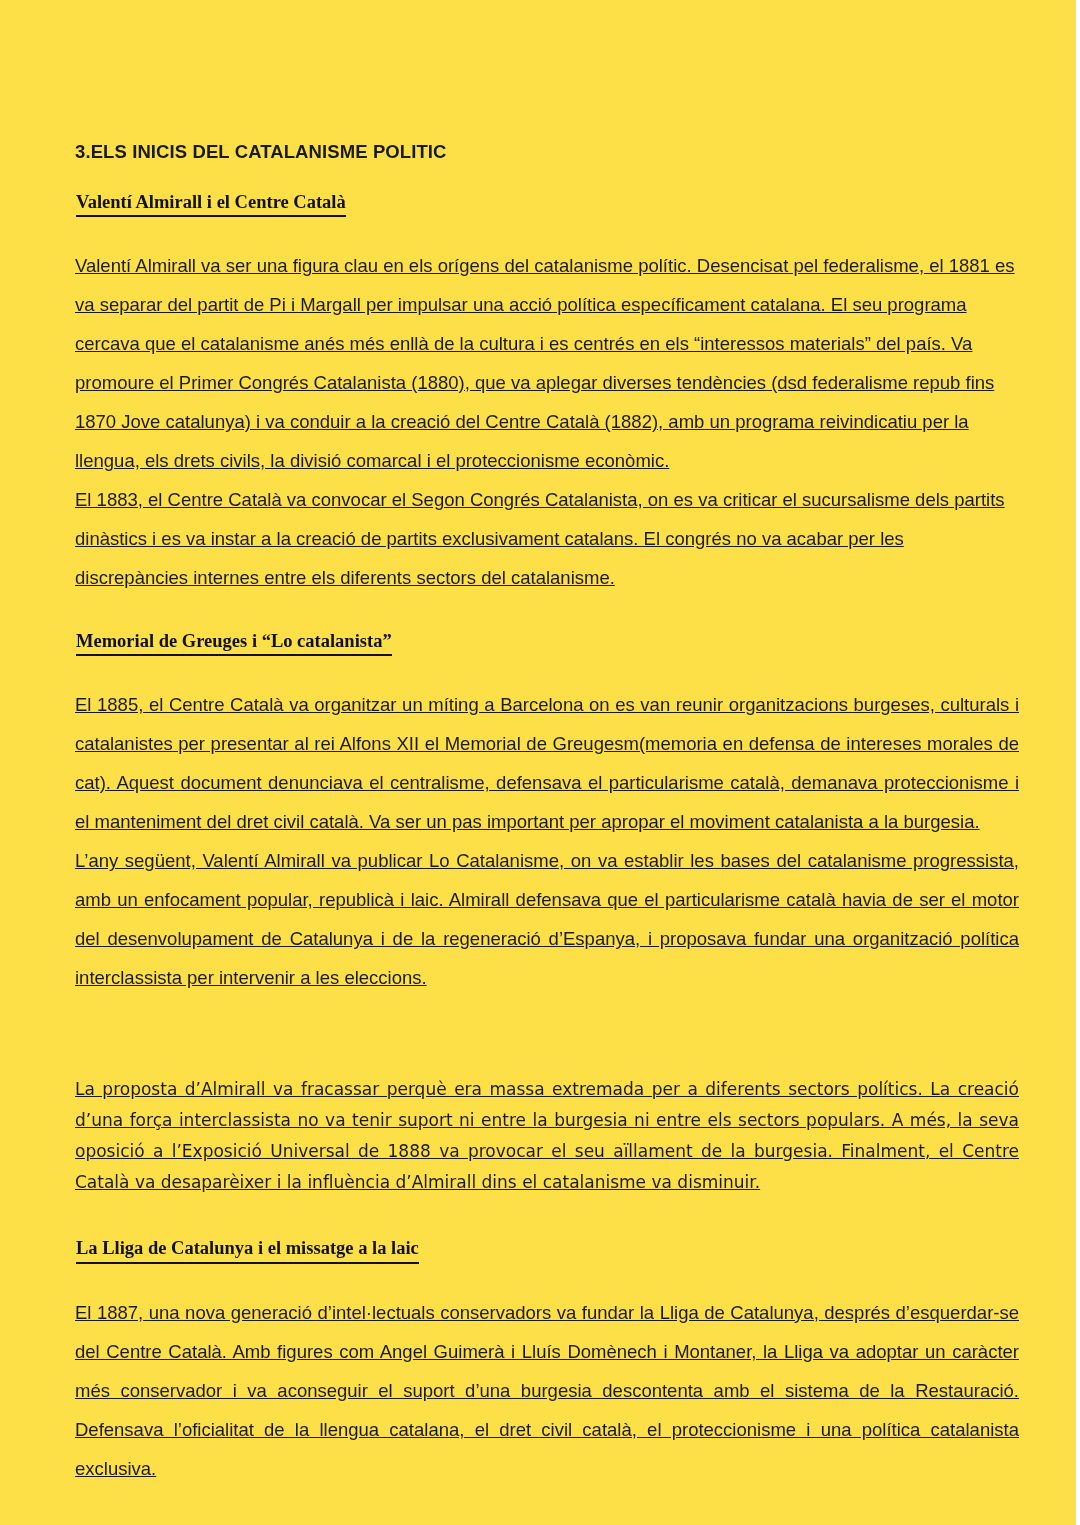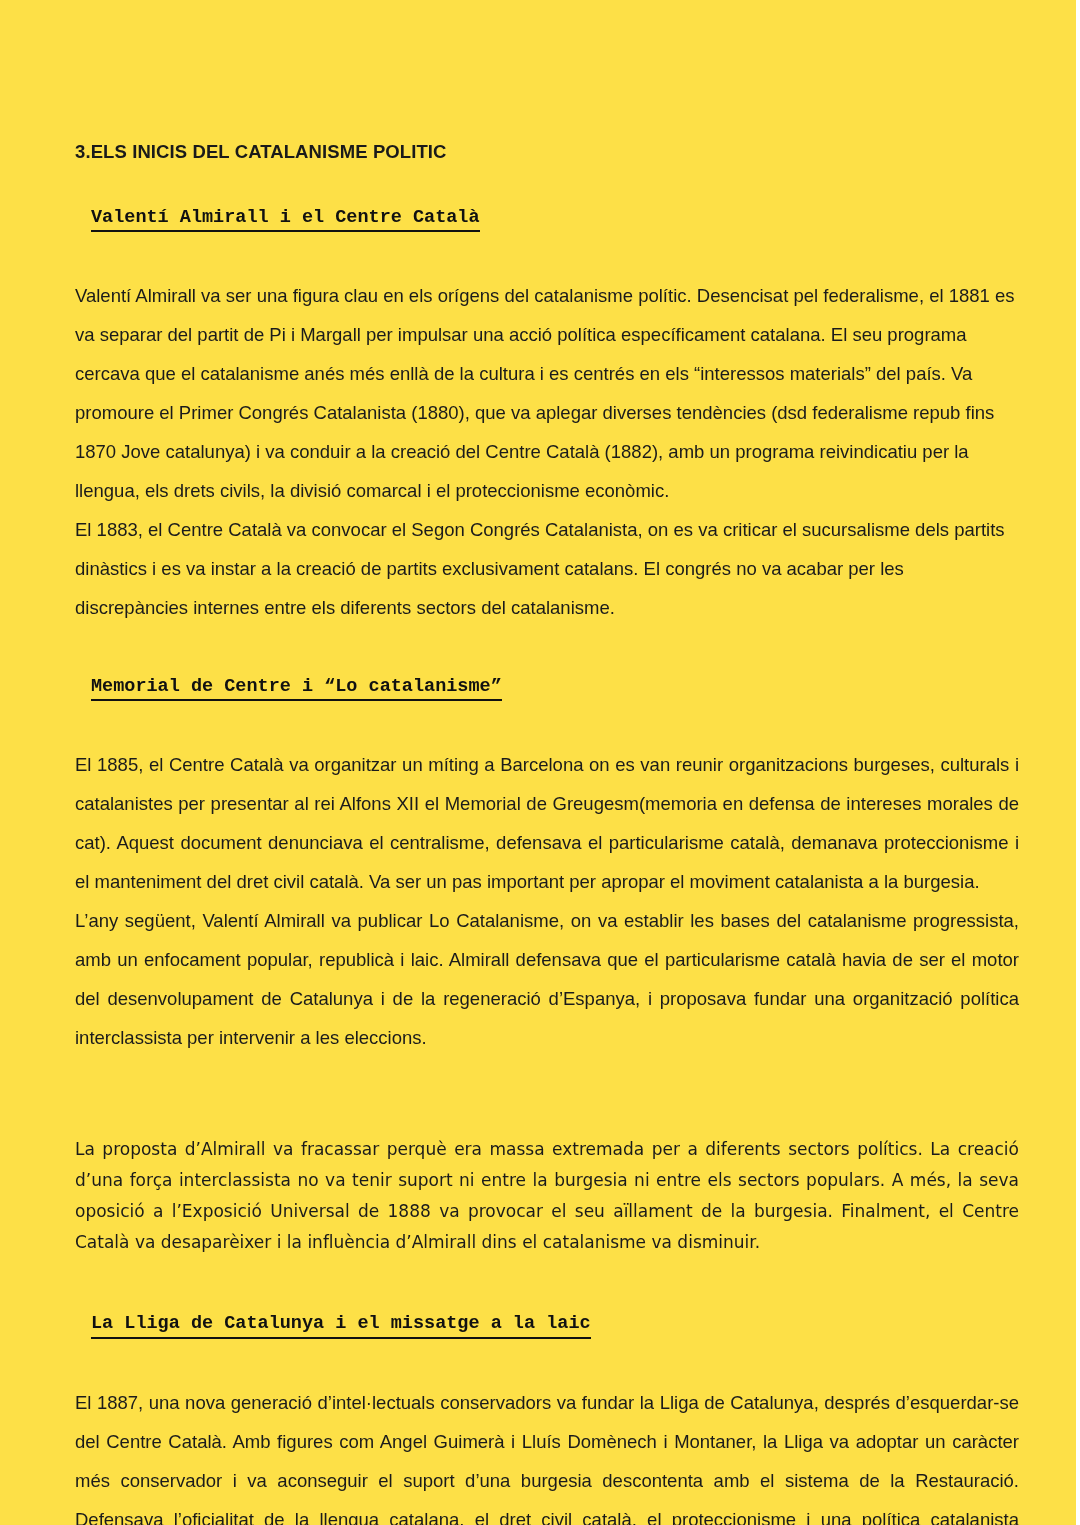--- a/index.html
+++ b/index.html
@@ -35,44 +35,45 @@
     font-family: "Liberation Sans", sans-serif;
     font-size: 18.5px;
     font-weight: bold;
     letter-spacing: 0.1px;
     line-height: 1.25;
     margin: 0 0 0 0;
     color: #1a1a1a;
   }
 
   .section-heading {
-    font-family: Liberation Mono, monospace;
+    font-family: Liberation Serif, serif;
     font-size: 18.5px;
     font-weight: bold;
     line-height: 1.25;
     color: #111111;
     display: inline-block;
     border-bottom: 2px solid #111111;
     padding-bottom: 1px;
-    margin: 16px;
+    margin: 1px;
     white-space: nowrap;
   }
 
   .heading-block {
     margin: 0;
   }
 
   
   .para {
     font-family: "Liberation Sans", sans-serif;
     font-size: 18.5px;
     line-height: 39px;
     color: #1b1b1b;
     margin: 0;
     text-align: left;
+    text-decoration: underline;
     -webkit-font-smoothing: antialiased;
   }
 
   .para.justified {
     text-align: justify;
     text-justify: inter-word;
   }
 
   
   .para.dense {
@@ -108,21 +109,21 @@
 
     <div class="sp-head-to-para"></div>
 
     <p class="para">Valentí Almirall va ser una figura clau en els orígens del catalanisme polític. Desencisat pel federalisme, el 1881 es va separar del partit de Pi i Margall per impulsar una acció política específicament catalana. El seu programa cercava que el catalanisme anés més enllà de la cultura i es centrés en els “interessos materials” del país. Va promoure el Primer Congrés Catalanista (1880), que va aplegar diverses tendències (dsd federalisme repub fins 1870 Jove catalunya) i va conduir a la creació del Centre Català (1882), amb un programa reivindicatiu per la llengua, els drets civils, la divisió comarcal i el proteccionisme econòmic.</p>
 
     <p class="para">El 1883, el Centre Català va convocar el Segon Congrés Catalanista, on es va criticar el sucursalisme dels partits dinàstics i es va instar a la creació de partits exclusivament catalans. El congrés no va acabar per les discrepàncies internes entre els diferents sectors del catalanisme.</p>
 
     <div class="sp-para-to-head"></div>
 
     <div class="heading-block">
-      <span class="section-heading">Memorial de Centre i “Lo catalanisme”</span>
+      <span class="section-heading">Memorial de Greuges i “Lo catalanista”</span>
     </div>
 
     <div class="sp-head-to-para"></div>
 
     <p class="para justified">El 1885, el Centre Català va organitzar un míting a Barcelona on es van reunir organitzacions burgeses, culturals i catalanistes per presentar al rei Alfons XII el Memorial de Greugesm(memoria en defensa de intereses morales de cat). Aquest document denunciava el centralisme, defensava el particularisme català, demanava proteccionisme i el manteniment del dret civil català. Va ser un pas important per apropar el moviment catalanista a la burgesia.</p>
 
     <p class="para justified">L’any següent, Valentí Almirall va publicar Lo Catalanisme, on va establir les bases del catalanisme progressista, amb un enfocament popular, republicà i laic. Almirall defensava que el particularisme català havia de ser el motor del desenvolupament de Catalunya i de la regeneració d’Espanya, i proposava fundar una organització política interclassista per intervenir a les eleccions.</p>
 
     <div class="sp-para-to-head"></div>
 

